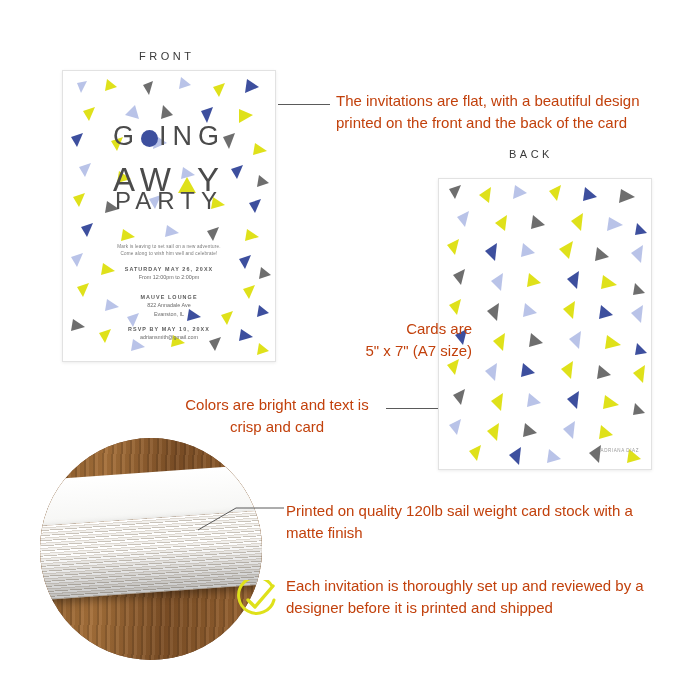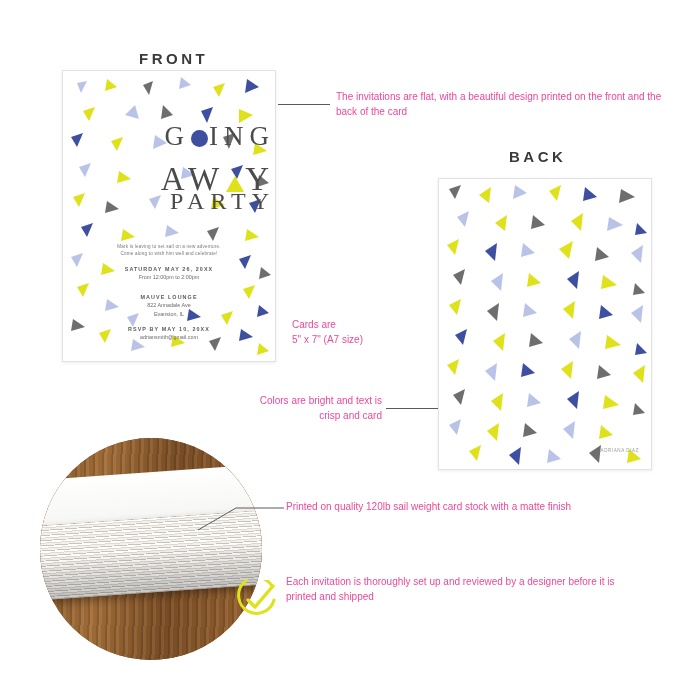--- a/index.html
+++ b/index.html
@@ -15,24 +15,24 @@
     position: relative;
   }
   .stage {
     position: absolute;
     inset: 0;
   }
 
   
   .side-label {
     position: absolute;
-    font-size: 15px;
+    font-size: 11px;
     letter-spacing: 3.5px;
     color: #3a3a3a;
-    font-weight: 700;
+    font-weight: 400;
   }
   #front-label { left: 139px; top: 50px; }
   #back-label  { left: 509px; top: 148px; }
 
   
   .card {
     position: absolute;
     background: #ffffff;
     border: 1px solid #e2e2e2;
     box-shadow: 0 1px 3px rgba(0,0,0,0.08);
@@ -50,26 +50,25 @@
   
   .front-inner {
     position: absolute;
     inset: 0;
     text-align: center;
   }
   .big-word {
     position: absolute;
     width: 100%;
     left: 0;
-    font-family: Liberation Serif, serif;
+    font-family: Liberation Sans, sans-serif;
     font-weight: 400;
     color: #4b4b4b;
     letter-spacing: 6px;
     line-height: 1;
-    text-align: right;
   }
   #word-going { top: 52px;  font-size: 27px; }
   #word-away  { top: 92px;  font-size: 33px; }
   #word-party { top: 118px; font-size: 24px; }
   .dot-o {
     display: inline-block;
     width: 17px;
     height: 17px;
     border-radius: 50%;
     background: #3d4f9e;
@@ -106,27 +105,27 @@
     right: 12px;
     bottom: 16px;
     font-size: 4.5px;
     letter-spacing: .6px;
     color: #9a9a9a;
   }
 
   
   .anno {
     position: absolute;
-    color: #ec4899;
-    font-size: 10px;
+    color: #c2410c;
+    font-size: 15px;
     line-height: 1.45;
   }
   #anno-flat   { left: 336px; top: 90px;  width: 330px; }
-  #anno-size   { left: 292px; top: 318px; width: 180px; text-align: left; }
-  #anno-colors { left: 172px; top: 394px; width: 210px; text-align: right; }
+  #anno-size   { left: 292px; top: 318px; width: 180px; text-align: right; }
+  #anno-colors { left: 172px; top: 394px; width: 210px; text-align: center; }
   #anno-stock  { left: 286px; top: 500px; width: 350px; }
   #anno-review { left: 286px; top: 575px; width: 360px; }
 
   
   .leader { position: absolute; background: #5a5a5a; }
   .leader.h { height: 1px; }
   .elbow { position: absolute; }
 
   
   #photo {

